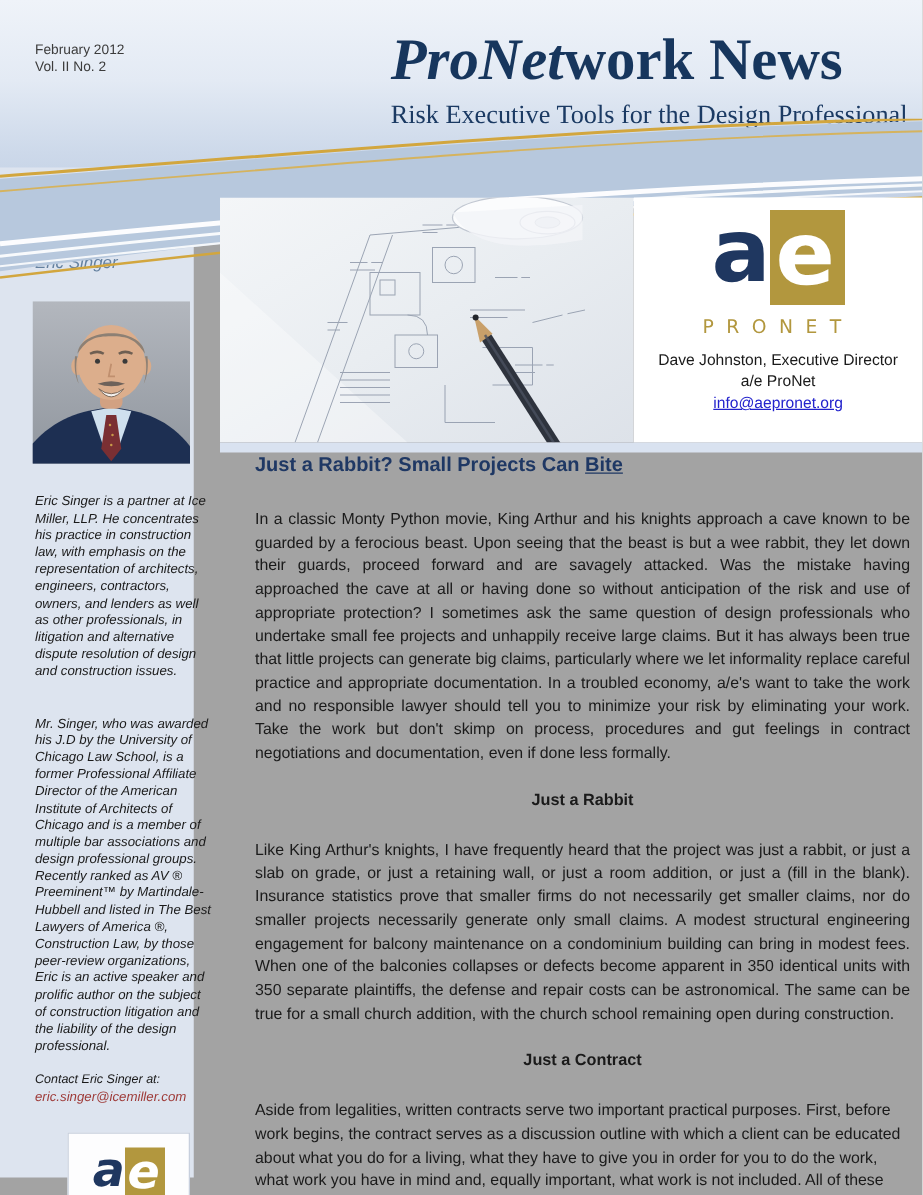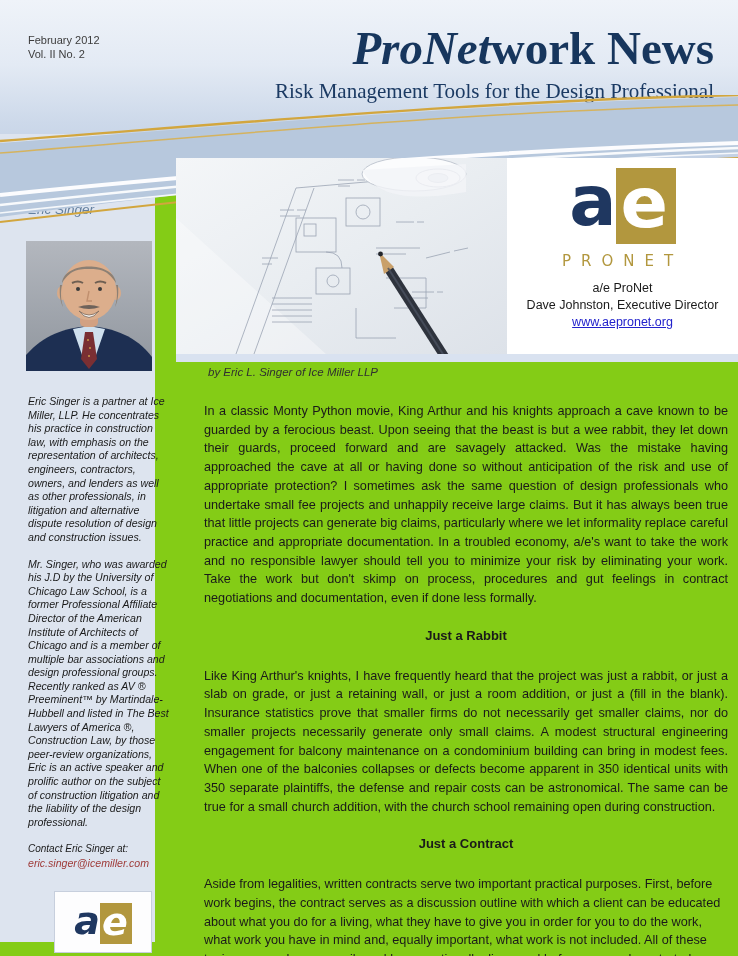--- a/index.html
+++ b/index.html
@@ -1,37 +1,37 @@
 <!DOCTYPE html>
 <html><head>
 <meta charset="utf-8">
 <style>
   html,body{margin:0;padding:0;background:#ffffff;}
-  .page{position:relative;width:738px;height:956px;overflow:hidden;background:#84cc16;
+  .page{position:relative;width:738px;height:956px;overflow:hidden;background:#a3a3a3;
         font-family:"Liberation Sans",sans-serif;}
 
   
   .header-band{position:absolute;left:0;top:0;width:738px;height:162px;
     background:linear-gradient(180deg,#eff3f9 0%,#e3eaf4 40%,#cdd9ea 75%,#c2d0e4 100%);}
   .issue-block{position:absolute;left:28px;top:33px;font-size:11px;line-height:14px;color:#3c3c3c;}
-  .masthead{position:absolute;right:24px;top:22px;text-align:right;color:#17365d;}
+  .masthead{position:absolute;right:12px;top:22px;text-align:left;color:#17365d;}
   .masthead .title{font-family:"Liberation Serif",serif;font-weight:700;font-size:47px;line-height:52px;white-space:nowrap;}
   .masthead .title .it{font-style:italic;}
   .masthead .subtitle{font-family:"Liberation Serif",serif;font-size:21px;line-height:26px;margin-top:4px;color:#1b3a63;}
 
   
   .waves{position:absolute;left:0;top:95px;width:738px;height:140px;z-index:3;pointer-events:none;}
 
   
   .sidebar{position:absolute;left:0;top:134px;width:155px;height:808px;background:#dde4ef;z-index:2;font-style:italic;}
   .sidebar-inner{padding:68px 10px 0 28px;}
   .author-name{font-size:13.5px;color:#64809f;margin-bottom:24px;}
   .portrait{width:126px;height:130px;margin-left:-2px;display:block;}
   .bio{font-size:10.6px;line-height:13.6px;color:#1a1a1a;width:142px;margin-top:24px;}
-  .bio + .bio{margin-top:13px;}
+  .bio + .bio{margin-top:28px;}
   .contact-label{font-size:10px;color:#1a1a1a;margin-top:14px;}
   .contact-email{font-size:10.6px;color:#9e3a38;margin-top:3px;}
   .side-logo-box{width:96px;margin:22px 0 0 26px;background:#fdfdfe;border:1px solid #c7cfdd;
     padding:10px 0 8px 0;text-align:center;}
 
   
   .ae-row{display:flex;justify-content:center;align-items:flex-start;line-height:1;}
   .ae-a{font-weight:700;color:#1f3760;font-family:"DejaVu Sans",sans-serif;}
   .ae-e{font-weight:700;color:#ffffff;background:#b2973e;font-family:"DejaVu Sans",sans-serif;}
   .ae-name{color:#b2973e;font-weight:400;text-transform:uppercase;font-family:"DejaVu Sans",sans-serif;}
@@ -63,21 +63,21 @@
 
 <div class="page">
 
   <div class="header-band">
     <div class="issue-block">
       <div>February 2012</div>
       <div>Vol. II No. 2</div>
     </div>
     <div class="masthead">
       <div class="title"><span class="it">ProNet</span><span>work News</span></div>
-      <div class="subtitle">Risk Management Tools for the Design Professional</div>
+      <div class="subtitle">Risk Executive Tools for the Design Professional</div>
     </div>
   </div>
 
   <svg class="waves" viewBox="0 0 738 140" preserveAspectRatio="none">
     <path d="M0,48 C240,30 480,8 738,2 L738,58 C480,66 240,90 0,122 Z" fill="#b7c8dd"></path>
     <path d="M0,46 C240,28 480,6 738,0" stroke="#d2a63e" stroke-width="2.4" fill="none"></path>
     <path d="M0,58 C250,38 480,16 738,10" stroke="#d8b050" stroke-width="1.5" fill="none" opacity="0.9"></path>
     <path d="M0,100 C240,76 480,56 738,48" stroke="#ffffff" stroke-width="4" fill="none" opacity="0.95"></path>
     <path d="M0,110 C240,84 480,62 738,53" stroke="#ffffff" stroke-width="2.4" fill="none" opacity="0.9"></path>
     <path d="M0,118 C240,92 480,68 738,58" stroke="#ffffff" stroke-width="1.7" fill="none" opacity="0.85"></path>
@@ -179,30 +179,30 @@
     </g>
   </svg>
 
   <div class="logo-box logo-lg">
     <div class="ae-row">
       <span class="ae-a">a</span>
       <span class="ae-e">e</span>
     </div>
     <div class="ae-name">ProNet</div>
     <div class="org-contact">
+      <div>Dave Johnston, Executive Director</div>
       <div>a/e ProNet</div>
-      <div>Dave Johnston, Executive Director</div>
-      <div><span class="link">www.aepronet.org</span></div>
+      <div><span class="link">info@aepronet.org</span></div>
     </div>
   </div>
 
   <div class="under-strip"></div>
 
   <div class="content">
-    <div class="byline">by Eric L. Singer of  Ice Miller LLP</div>
+    <div class="article-title"><span>Just a Rabbit?  Small Projects Can </span><span class="u">Bite</span></div>
 
     <div class="para just">In a classic Monty Python movie, King Arthur and his knights approach a cave known to be guarded by a ferocious beast.  Upon seeing that the beast is but a wee rabbit, they let down their guards, proceed forward and are savagely attacked.  Was the mistake having approached the cave at all or having done so without anticipation of the risk and use of appropriate protection?  I sometimes ask the same question of design professionals who undertake small fee projects and unhappily receive large claims. But it has always been true that little projects can generate big claims, particularly where we let informality replace careful practice and appropriate documentation.   In a troubled economy, a/e's want to take the work and no responsible lawyer should tell you to minimize your risk by eliminating your work. Take the work but don't skimp on process, procedures and gut feelings in contract negotiations and documentation, even if done less formally.</div>
 
     <div class="sec-head">Just a Rabbit</div>
     <div class="para just">Like King Arthur's knights, I have frequently heard that the project was just a rabbit, or just a slab on grade, or just a retaining wall, or just a room addition, or just a (fill in the blank). Insurance statistics prove that smaller firms do not necessarily get smaller claims, nor do smaller projects necessarily generate only small claims.   A modest structural engineering engagement for balcony maintenance on a condominium building can bring in modest fees.  When one of the balconies collapses or defects become apparent in 350 identical units with 350 separate plaintiffs, the defense and repair costs can be astronomical.  The same can be true for a small church addition, with the church school remaining open during construction.</div>
 
     <div class="sec-head">Just a Contract</div>
     <div class="para">Aside from legalities, written contracts serve two important practical purposes.  First, before work begins, the contract serves as a discussion outline with which a client can be educated about what you do for a living, what they have to give you in order for you to do the work, what work you have in mind and, equally important, what work is not included.  All of these topics are much more easily and less emotionally discussed before anyone has started working and before a problem has arisen.</div>
 
   </div>

